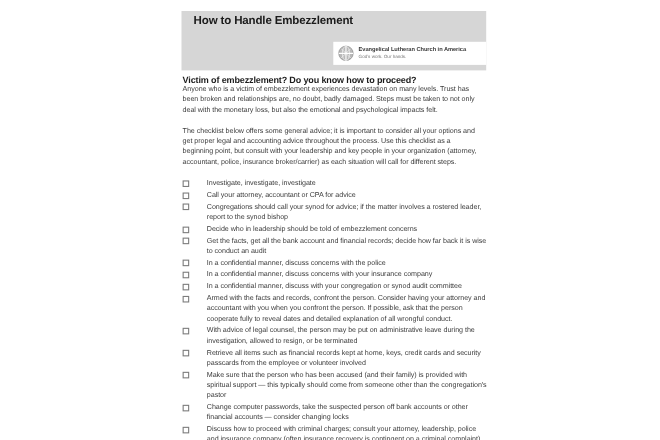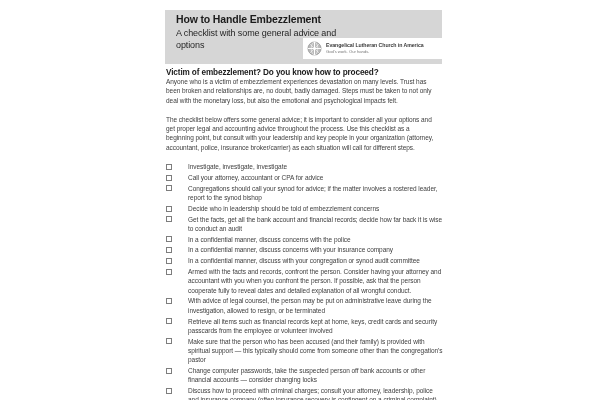--- a/index.html
+++ b/index.html
@@ -160,21 +160,20 @@
 </style>
 </head>
 <body>
 
 <div id="page">
 
   <div id="header-band"></div>
 
   <div id="header-text">
     <div id="doc-title">How to Handle Embezzlement</div>
-    <div id="doc-subtitle">A checklist with some general advice and options</div>
   </div>
 
   <div id="logo-box">
     <svg id="logo-mark" viewBox="0 0 32 32">
       <circle cx="16" cy="16" r="14" fill="#b9b9b9"></circle>
       <circle cx="16" cy="16" r="14" fill="none" stroke="#8d8d8d" stroke-width="1.4"></circle>
       <path d="M16 2 L16 30 M2 16 L30 16" stroke="#ffffff" stroke-width="2.2"></path>
       <path d="M7 7 Q16 16 25 25 M25 7 Q16 16 7 25" stroke="#ffffff" stroke-width="1.2" fill="none"></path>
       <ellipse cx="16" cy="16" rx="7" ry="14" fill="none" stroke="#ffffff" stroke-width="1.1"></ellipse>
     </svg>

